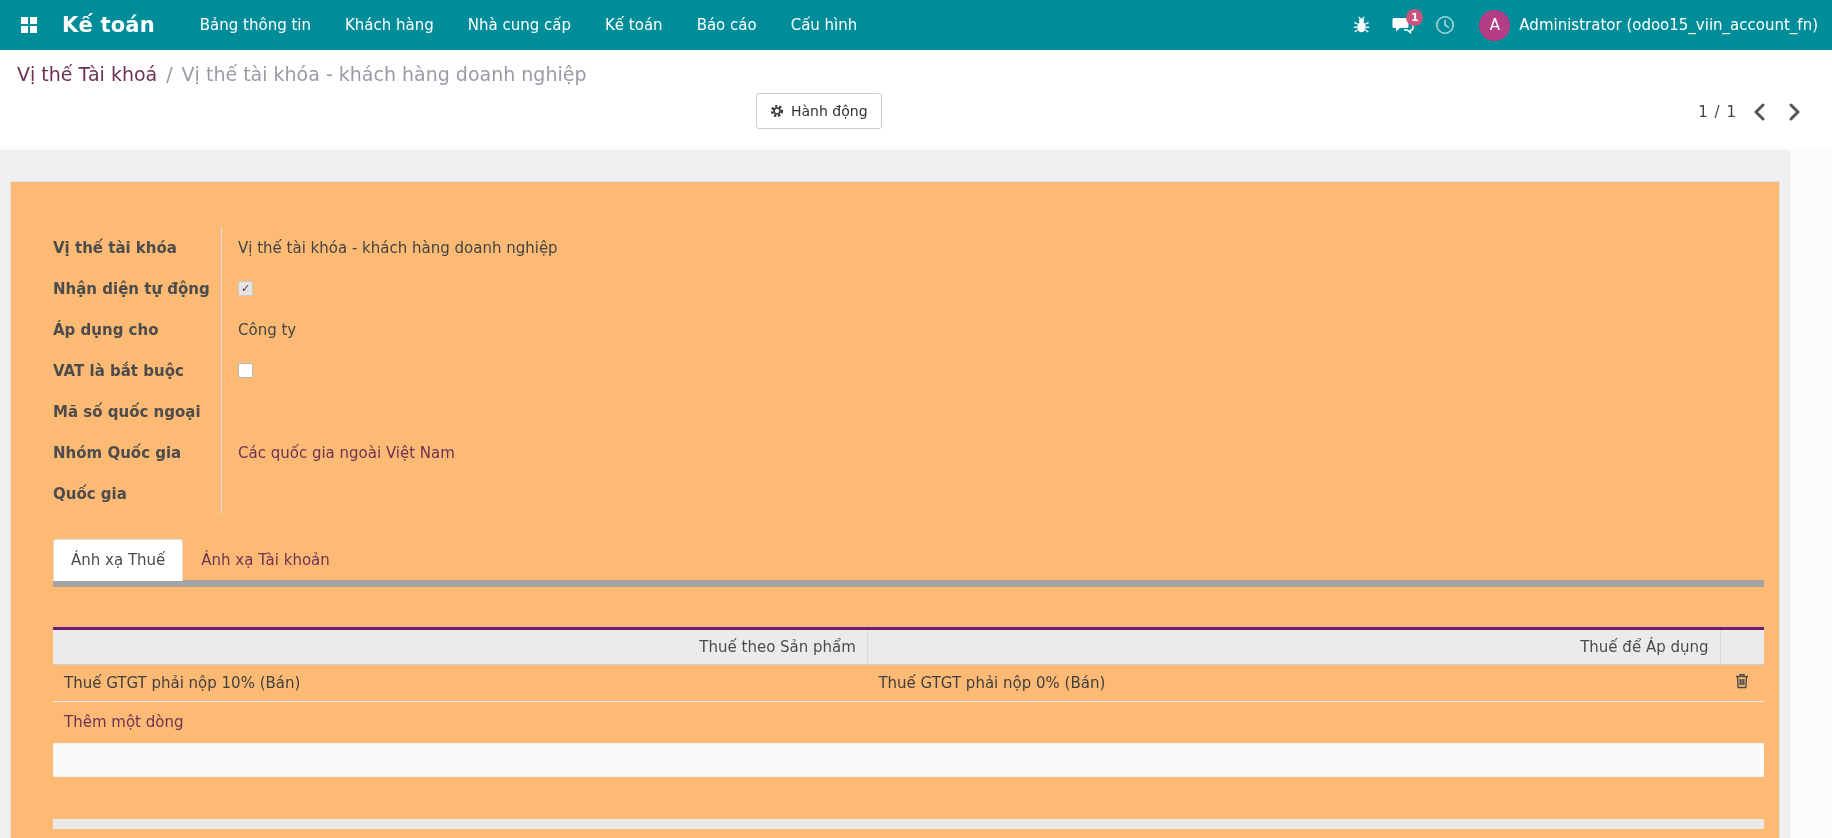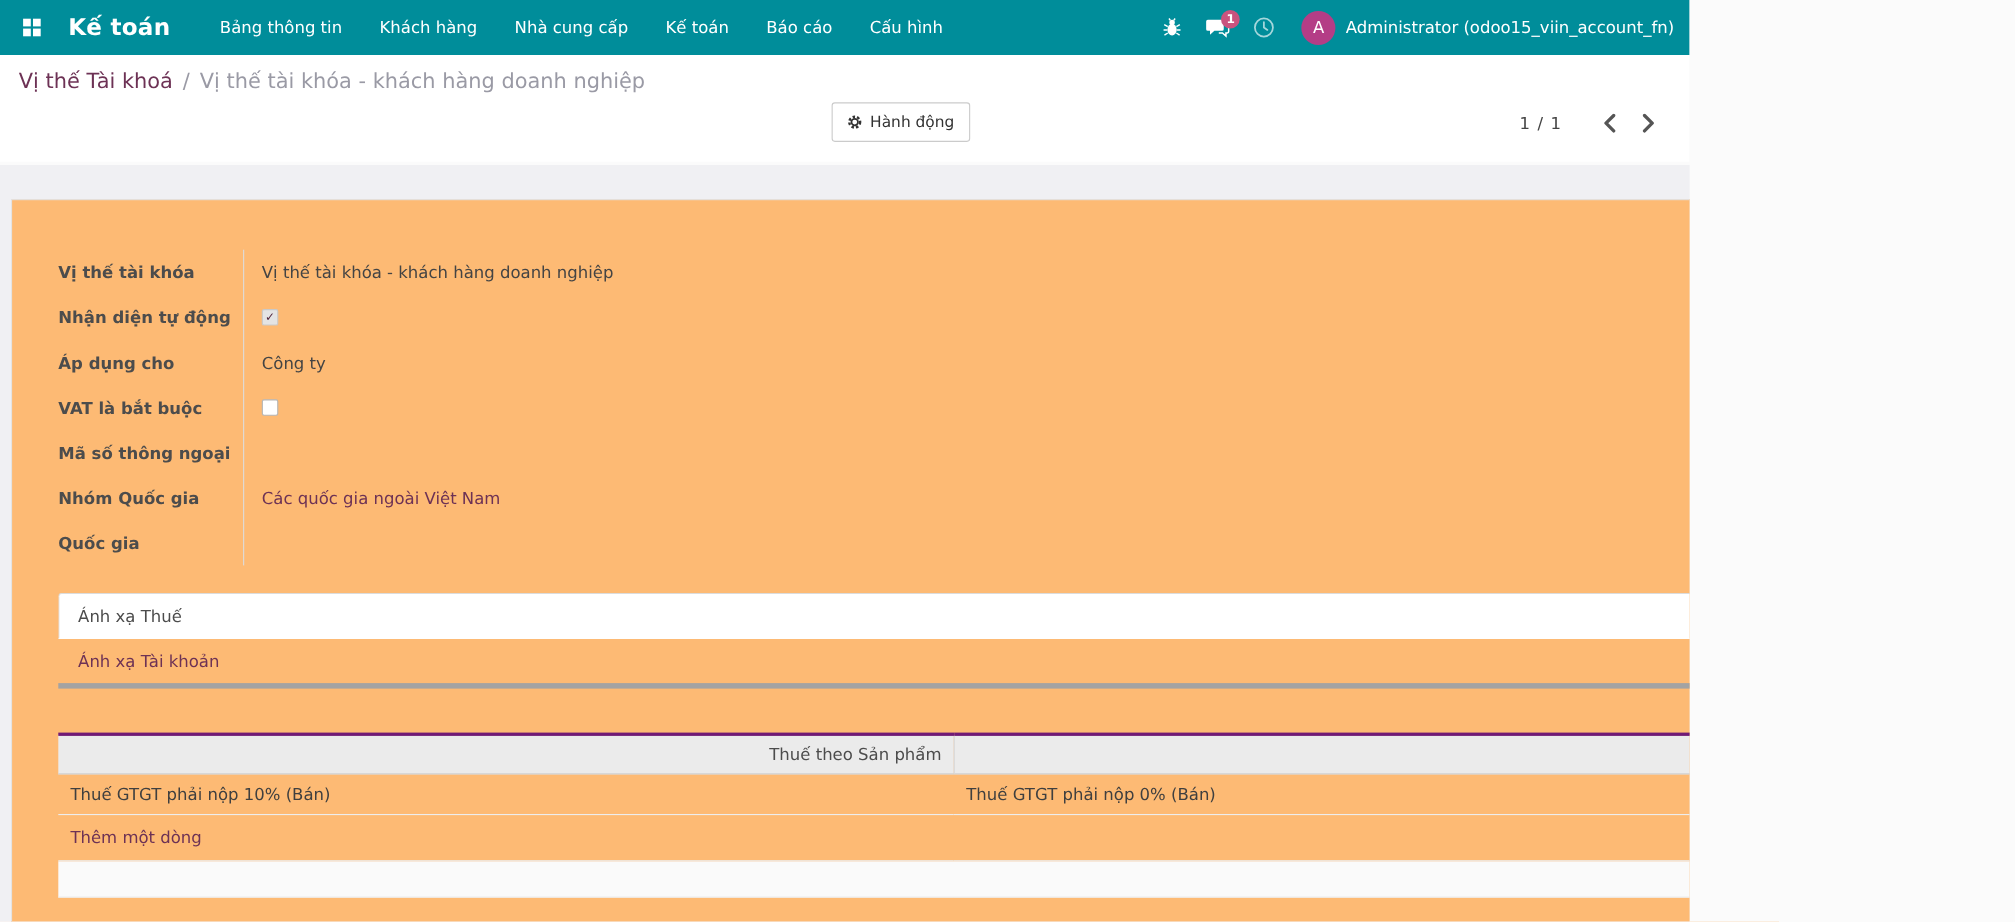--- a/index.html
+++ b/index.html
@@ -1,18 +1,18 @@
 <!DOCTYPE html>
 <html><head>
 <meta charset="utf-8">
 <style>
   * { margin:0; padding:0; box-sizing:border-box; }
   body { background:#fbfbfb; }
   .screen {
-    width:1536px; height:838px; position:relative; overflow:hidden;
+    width:1832px; height:838px; position:relative; overflow:hidden;
     font-family:"DejaVu Sans","Liberation Sans",sans-serif; background:#fbfbfb;
     color:#3f3f3f;
   }
   
   .navbar {
     height:50px; background:#008d9a; display:flex; align-items:center;
     color:#fff; padding:0 14px; width:100%;
   }
   .apps-btn { width:30px; height:30px; display:flex; align-items:center; justify-content:center; cursor:pointer; margin-right:8px; }
   .brand { font-size:21px; font-weight:700; letter-spacing:.2px; padding:0 10px; cursor:pointer; }
@@ -41,21 +41,21 @@
   .actions-row { position:relative; height:58px; padding:8px 17px 14px 17px; }
   .left-buttons { display:flex; gap:9px; }
   .btn {
     height:36px; display:inline-flex; align-items:center; gap:7px; font-size:14px;
     padding:0 13px; border-radius:3px; cursor:pointer; border:1px solid transparent;
     font-family:inherit;
   }
   .btn-primary { background:#7c346c; color:#fff; border-color:#7c346c; }
   .btn-default { background:#fff; color:#333; border-color:#cbcbcb; }
   .center-btn { position:absolute; left:756px; top:4px; }
-  .pager { position:absolute; right:32px; top:14px; display:flex; align-items:center; gap:38px; }
+  .pager { position:absolute; right:32px; top:14px; display:flex; align-items:center; gap:17px; }
   .pager-value { font-size:15px; color:#444; letter-spacing:1px; }
   .pager-nav { display:flex; gap:24px; }
   .pager-btn { cursor:pointer; display:flex; align-items:center; color:#555; }
   
   .content { position:absolute; top:150px; left:0; width:1790px; height:688px; background:#f0f0f3; }
   .sheet {
     margin:31px 10px 0 10px; height:calc(100% - 31px); background:#fdba74;
     border:1px solid #e3e3e3; border-bottom:none; padding:45px 15px 0 42px; overflow:hidden;
   }
   
@@ -66,21 +66,21 @@
   .f-label { font-size:15px; font-weight:600; color:#4c4c4c; }
   .f-value { font-size:15px; color:#444; }
   .f-link { font-size:15px; color:#6d3255; cursor:pointer; }
   .checkbox {
     width:15px; height:15px; border:1px solid #b5b5b5; border-radius:2px; background:#fff;
     display:flex; align-items:center; justify-content:center; font-size:11px; color:transparent;
   }
   .checkbox.checked { background:#e4e4e4; border-color:#c9c9c9; color:#54293f; font-weight:700; }
   
   .notebook { margin-top:25px; }
-  .tabs { display:flex; border-bottom:5px solid #a3a3a3;flex-direction:column; }
+  .tabs { display:flex; border-bottom:7px solid #a3a3a3; }
   .tab {
     font-size:15px; padding:11px 17px; cursor:pointer; margin-bottom:-1px;
     border:1px solid transparent; color:#6d3255;
   }
   .tab.active {
     color:#4c4c4c; background:#fff; border-color:#dcdcdc; border-bottom-color:#fff;
     border-top-left-radius:3px; border-top-right-radius:3px;
   }
   
   .list-table { width:100%; border-collapse:collapse; margin-top:40px; font-size:15px; }
@@ -216,21 +216,21 @@
           <div class="f-row">
               <span class="f-label">Nhận diện tự động</span>
             </div>
           <div class="f-row">
               <span class="f-label">Áp dụng cho</span>
             </div>
           <div class="f-row">
               <span class="f-label">VAT là bắt buộc</span>
             </div>
           <div class="f-row">
-              <span class="f-label">Mã số thông ngoại</span>
+              <span class="f-label">Mã số quốc ngoại</span>
             </div>
           <div class="f-row">
               <span class="f-label">Nhóm Quốc gia</span>
             </div>
           <div class="f-row">
               <span class="f-label">Quốc gia</span>
             </div>
         </div>
         <div class="col-values">
           <div class="f-row">

